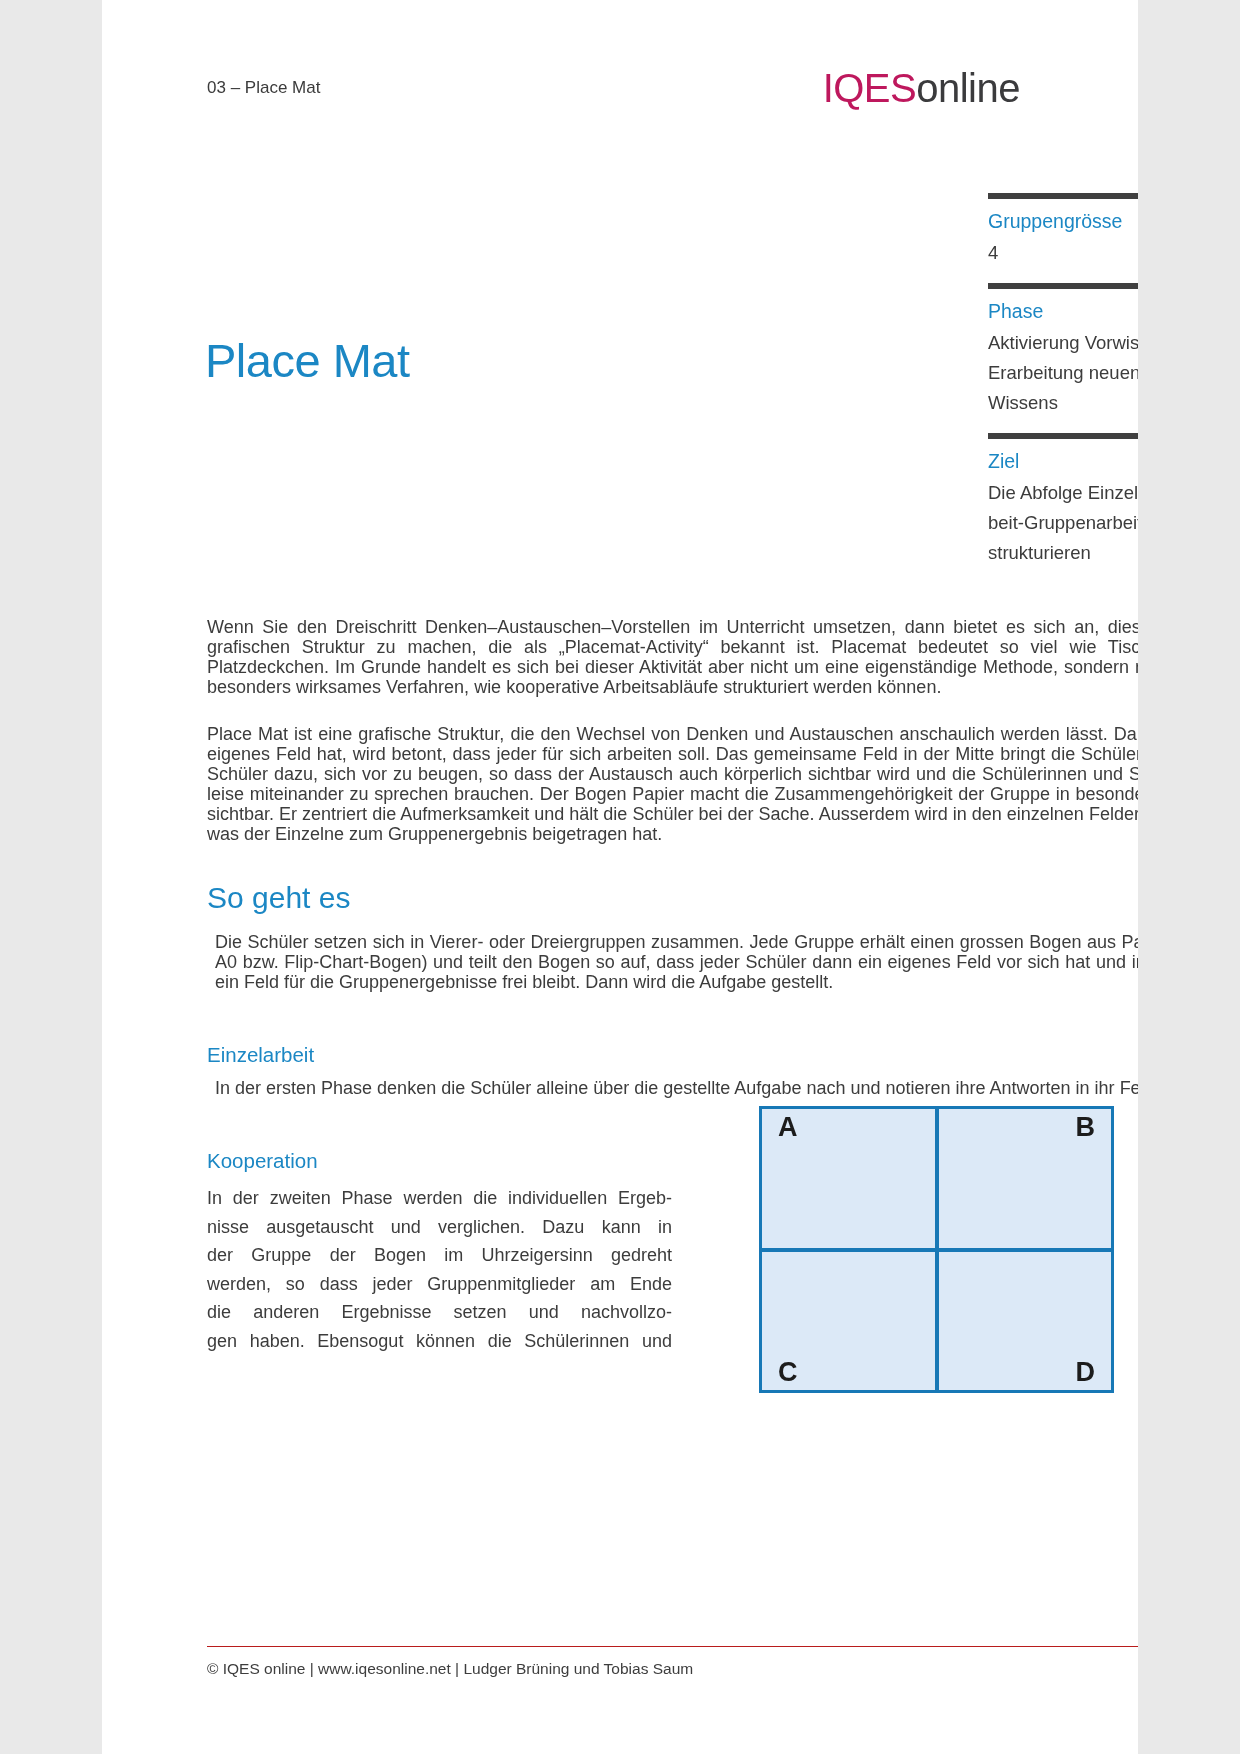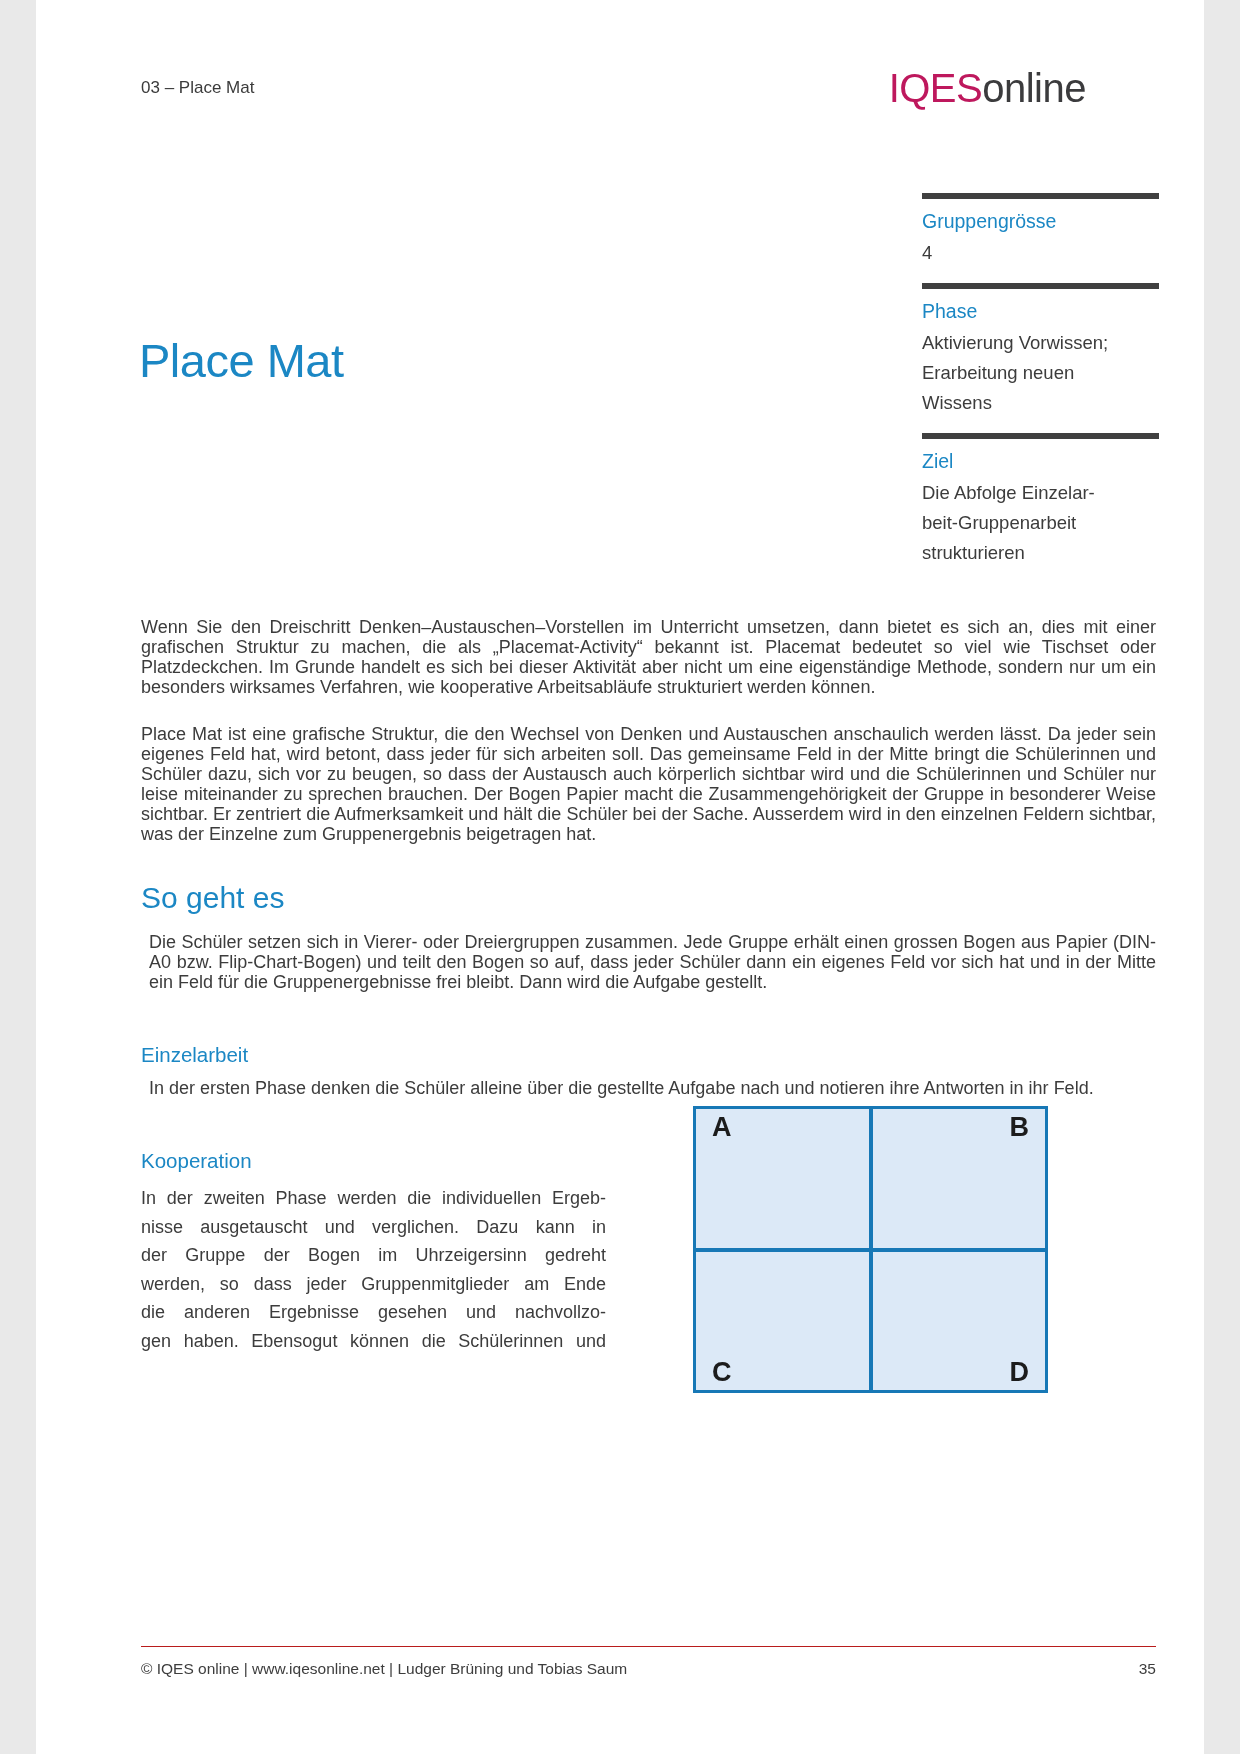--- a/index.html
+++ b/index.html
@@ -1,18 +1,18 @@
 <!DOCTYPE html>
 <html lang="de"><head>
 <meta charset="utf-8">
 <style>
   html, body { margin: 0; padding: 0; background: #e9e9e9; }
   .page {
     position: relative;
-    width: 1168px;
+    width: 1036px;
     height: 1754px;
     margin: 0 auto;
     background: #ffffff;
     font-family: "Liberation Sans", "DejaVu Sans", sans-serif;
     color: #3c3c3c;
     overflow: hidden;
   }
 
   
   .doc-label {
@@ -203,21 +203,21 @@
         </span>
       </span>
       <span>Feld.</span></p>
 
     <div class="h3">Kooperation</div>
     <div>
       <div class="jline">In der zweiten Phase werden die individuellen Ergeb-</div>
       <div class="jline">nisse ausgetauscht und verglichen. Dazu kann in</div>
       <div class="jline">der Gruppe der Bogen im Uhrzeigersinn gedreht</div>
       <div class="jline">werden, so dass jeder Gruppenmitglieder am Ende</div>
-      <div class="jline">die anderen Ergebnisse gesehen und nachvollzo-</div>
+      <div class="jline">die anderen Ergebnisse setzen und nachvollzo-</div>
       <div class="jline">gen haben. Ebensogut können die Schülerinnen und</div>
     </div>
   </div>
 
   <div class="footer">
     <div>© IQES online | www.iqesonline.net | Ludger Brüning und Tobias Saum</div>
     <div>35</div>
   </div>
 
 </div>

